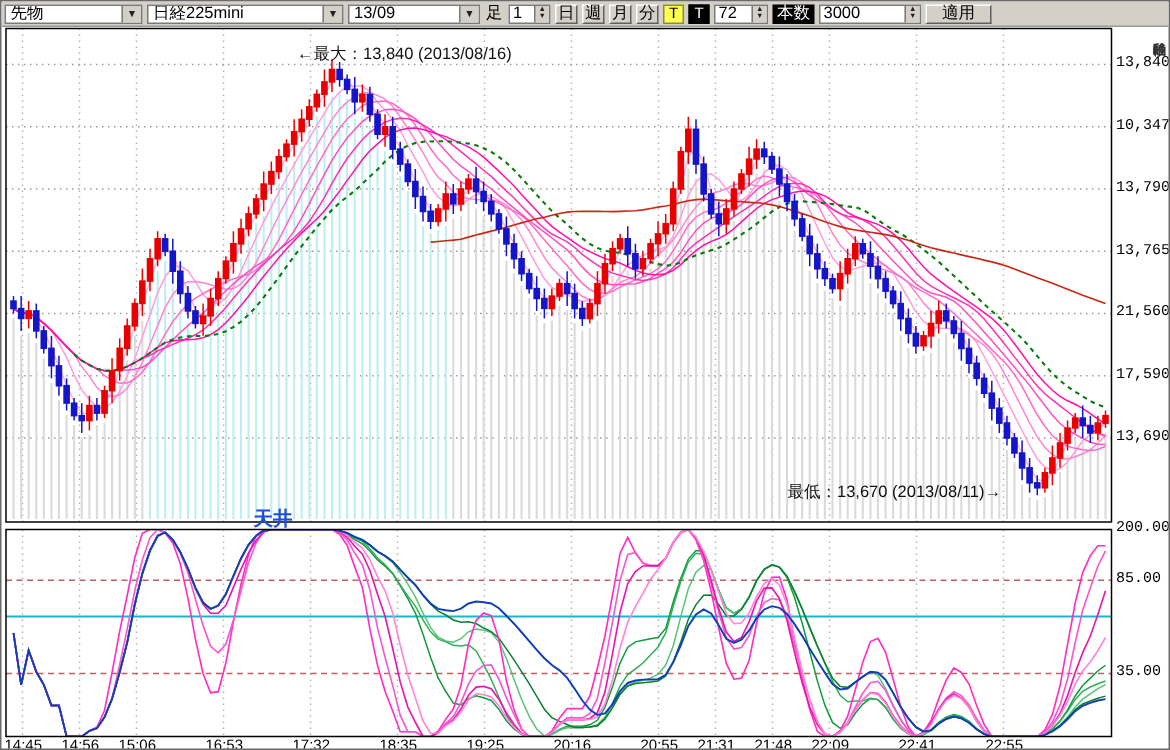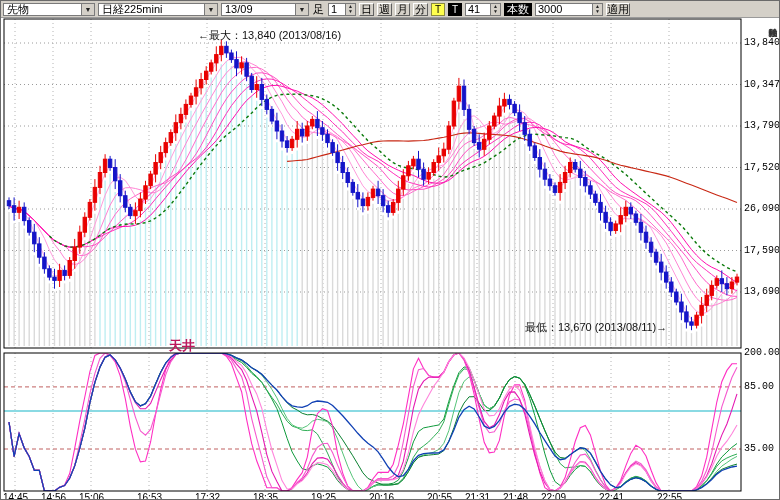--- a/index.html
+++ b/index.html
@@ -19,44 +19,44 @@
   .spin-arr{display:flex;flex-direction:column;width:9px;background:#d4d0c8;border-left:1px solid #7a7a7a;height:11px}
   .spin-arr span{font-size:5px;line-height:5.5px;text-align:center;color:#222}
   .tb-label{padding:0 1px;line-height:13px}
   .pbtn{height:13px;min-width:15px;background:#d4d0c8;border:1px solid;border-color:#fff #606060 #606060 #fff;
         font-size:11px;line-height:11px;text-align:center;padding:0 1px;box-sizing:border-box;cursor:default}
   .tick-y{width:14px;height:13px;background:#ffff4d;border:1px solid #8a8a40;font-size:10px;
           text-align:center;line-height:12px;box-sizing:border-box}
   .tick-b{width:14px;height:13px;background:#000;color:#fff;border:1px solid #000;font-size:10px;
           text-align:center;line-height:12px;box-sizing:border-box}
   .blk{background:#000;color:#fff;height:13px;line-height:13px;padding:0 3px;font-size:11px}
-  .apply{padding:0 0}
+  .apply{padding:0 10px}
   
   #chart{position:absolute;top:0;left:0;z-index:1}
   .ylab,.slab{position:absolute;left:743px;font-size:10px;color:#000;z-index:2;
               font-family:Liberation Mono, monospace;white-space:nowrap}
   .xlab{position:absolute;top:491px;font-size:10px;color:#000;z-index:2;white-space:nowrap}
   .ann{position:absolute;font-size:11px;color:#101010;white-space:nowrap;z-index:3}
-  .tenjyo{position:absolute;color:#be185d;font-weight:bold;font-size:13px;z-index:3}
+  .tenjyo{position:absolute;color:#1d4ed8;font-weight:bold;font-size:13px;z-index:3}
   .vlabel{position:absolute;right:0px;top:20px;writing-mode:vertical-rl;font-size:9px;color:#333;z-index:3}
   
   .vg{stroke:#b4b4b4;stroke-dasharray:1,3;stroke-width:1}
   .hg{stroke:#9a9a9a;stroke-dasharray:1,3;stroke-width:1}
   .sg{stroke:#c06060;stroke-dasharray:4,3;stroke-width:1}
   .frame{fill:none;stroke:#000;stroke-width:1}
 </style>
 </head>
 <body>
 
 <div class="toolbar">
   <div class="combo" style="width:92px">
     <span class="combo-text">先物</span>
     <span class="combo-arrow">▼</span>
   </div>
-  <div class="combo" style="width:120px">
+  <div class="combo" style="width:131px">
     <span class="combo-text">日経225mini</span>
     <span class="combo-arrow">▼</span>
   </div>
   <div class="combo" style="width:88px">
     <span class="combo-text">13/09</span>
     <span class="combo-arrow">▼</span>
   </div>
   <span class="tb-label">足</span>
   <div class="spin" style="width:28px">
     <span class="spin-text" style="flex:1">1</span>
@@ -65,21 +65,21 @@
         <span>▼</span>
       </span>
   </div>
   <div class="pbtn">日</div>
   <div class="pbtn">週</div>
   <div class="pbtn">月</div>
   <div class="pbtn">分</div>
   <div class="tick-y">T</div>
   <div class="tick-b">T</div>
   <div class="spin" style="width:36px">
-    <span class="spin-text" style="flex:1">41</span>
+    <span class="spin-text" style="flex:1">72</span>
     <span class="spin-arr">
         <span>▲</span>
         <span>▼</span>
       </span>
   </div>
   <span class="blk">本数</span>
   <div class="spin" style="width:68px">
     <span class="spin-text" style="flex:1">3000</span>
     <span class="spin-arr">
         <span>▲</span>
@@ -591,22 +591,22 @@
       <path d="M8.0,421.0L13.1,455.5L18.1,432.5L23.2,446.9L28.2,455.5L33.3,469.3L38.3,469.3L43.4,490.0L48.4,490.0L53.5,490.0L58.6,486.3L63.6,484.5L68.7,477.1L73.7,464.9L78.8,447.1L83.8,427.4L88.9,401.7L93.9,381.4L99.0,366.1L104.1,356.3L109.1,353.9L114.2,358.8L119.2,367.1L124.3,378.1L129.3,390.9L134.4,400.8L139.4,404.9L144.5,402.9L149.6,395.5L154.6,383.6L159.7,371.8L164.7,362.8L169.8,356.5L174.8,352.9L179.9,352.0L184.9,352.0L190.0,352.0L195.1,352.0L200.1,352.0L205.2,352.0L210.2,352.0L215.3,352.0L220.3,352.0L225.4,353.2L230.4,355.8L235.5,360.5L240.6,364.4L245.6,372.2L250.7,383.4L255.7,392.9L260.8,407.5L265.8,429.1L270.9,449.0L275.9,464.2L281.0,479.6L286.1,488.0L291.1,487.7L296.2,482.8L301.2,479.6L306.3,473.7L311.3,465.5L316.4,461.5L321.4,462.1L326.5,463.7L331.6,469.6L336.6,477.8L341.7,484.0L346.7,488.4L351.8,490.0L356.8,490.0L361.9,490.0L366.9,487.3L372.0,482.0L377.1,478.9L382.1,478.9L387.2,478.9L392.2,478.6L397.3,477.0L402.3,468.2L407.4,451.8L412.4,430.8L417.5,413.8L422.6,403.4L427.6,394.6L432.7,385.2L437.7,378.6L442.8,371.0L447.8,360.6L452.9,353.7L457.9,352.0L463.0,357.1L468.1,366.5L473.1,378.9L478.2,393.9L483.2,408.1L488.3,414.8L493.3,414.3L498.4,407.8L503.4,396.8L508.5,388.0L513.6,384.6L518.6,389.0L523.7,402.1L528.7,424.3L533.8,446.5L538.8,465.6L543.9,480.0L548.9,488.5L554.0,490.0L559.1,487.0L564.1,481.1L569.2,472.3L574.2,465.4L579.3,460.9L584.3,461.9L589.4,467.8L594.4,476.7L599.5,483.6L604.6,488.0L609.6,490.0L614.7,487.8L619.7,482.2L624.8,472.8L629.8,466.0L634.9,462.7L639.9,464.8L645.0,470.5L650.1,479.9L655.1,486.6L660.2,490.0L665.2,490.0L670.3,490.0L675.3,490.0L680.4,490.0L685.4,490.0L690.5,490.0L695.6,487.7L700.6,483.0L705.7,476.0L710.7,466.7L715.8,455.1L720.8,446.3L725.9,440.2L730.9,432.8L736.0,424.0" fill="none" stroke="#ff85dc" stroke-width="1.1"></path>
       <path d="M8.0,421.0L13.1,455.5L18.1,432.5L23.2,446.9L28.2,455.5L33.3,469.3L38.3,469.3L43.4,490.0L48.4,490.0L53.5,490.0L58.6,486.3L63.6,484.5L68.7,477.1L73.7,464.9L78.8,447.1L83.8,427.4L88.9,401.7L93.9,381.4L99.0,366.1L104.1,356.3L109.1,353.9L114.2,358.8L119.2,367.1L124.3,378.1L129.3,390.9L134.4,400.8L139.4,404.9L144.5,402.7L149.6,395.1L154.6,383.0L159.7,371.3L164.7,362.2L169.8,356.2L174.8,352.8L179.9,352.0L184.9,352.0L190.0,352.0L195.1,352.0L200.1,352.0L205.2,352.0L210.2,352.0L215.3,352.0L220.3,352.0L225.4,352.8L230.4,354.3L235.5,356.9L240.6,358.9L245.6,362.4L250.7,366.7L255.7,369.6L260.8,373.3L265.8,378.8L270.9,384.1L275.9,389.0L281.0,395.7L286.1,401.3L291.1,404.9L296.2,405.8L301.2,406.4L306.3,404.7L311.3,401.3L316.4,400.0L321.4,400.5L326.5,401.3L331.6,404.5L336.6,409.5L341.7,414.8L346.7,420.5L351.8,426.4L356.8,432.3L361.9,437.8L366.9,442.3L372.0,445.9L377.1,450.9L382.1,458.2L387.2,466.0L392.2,472.0L397.3,475.7L402.3,474.6L407.4,468.4L412.4,459.7L417.5,454.3L422.6,452.7L427.6,452.1L432.7,452.0L437.7,451.8L442.8,448.9L447.8,440.5L452.9,429.0L457.9,416.3L463.0,408.6L468.1,405.3L473.1,408.0L478.2,416.0L483.2,424.9L488.3,427.6L493.3,425.4L498.4,419.3L503.4,411.1L508.5,405.3L513.6,403.1L518.6,404.2L523.7,408.3L528.7,415.1L533.8,422.9L538.8,431.5L543.9,439.7L548.9,447.4L554.0,455.1L559.1,458.7L564.1,458.0L569.2,453.8L574.2,450.1L579.3,446.8L584.3,447.5L589.4,452.2L594.4,460.9L599.5,470.4L604.6,478.0L609.6,483.8L614.7,486.6L619.7,485.9L624.8,481.4L629.8,478.3L634.9,476.7L639.9,477.9L645.0,480.8L650.1,485.2L655.1,488.4L660.2,490.0L665.2,490.0L670.3,490.0L675.3,490.0L680.4,490.0L685.4,490.0L690.5,490.0L695.6,488.9L700.6,486.6L705.7,483.1L710.7,478.5L715.8,473.1L720.8,469.5L725.9,467.6L730.9,466.0L736.0,465.1" fill="none" stroke="#1040b4" stroke-width="1.3"></path>
     </g>
     <rect class="frame" x="3" y="18" width="737" height="329"></rect>
     <rect class="frame" x="3" y="352" width="737" height="138"></rect>
   </svg>
 
 <span class="ylab" style="top:36px">13,840</span>
 <span class="ylab" style="top:78px">10,347</span>
 <span class="ylab" style="top:119px">13,790</span>
-<span class="ylab" style="top:161px">17,520</span>
-<span class="ylab" style="top:202px">26,090</span>
+<span class="ylab" style="top:161px">13,765</span>
+<span class="ylab" style="top:202px">21,560</span>
 <span class="ylab" style="top:244px">17,590</span>
 <span class="ylab" style="top:285px">13,690</span>
 
 <span class="slab" style="top:346px">200.00</span>
 <span class="slab" style="top:380px">85.00</span>
 <span class="slab" style="top:442px">35.00</span>
 <span class="slab" style="top:500px">-100.00</span>
 
 <span class="xlab" style="left:2px">14:45</span>
 <span class="xlab" style="left:40px">14:56</span>

